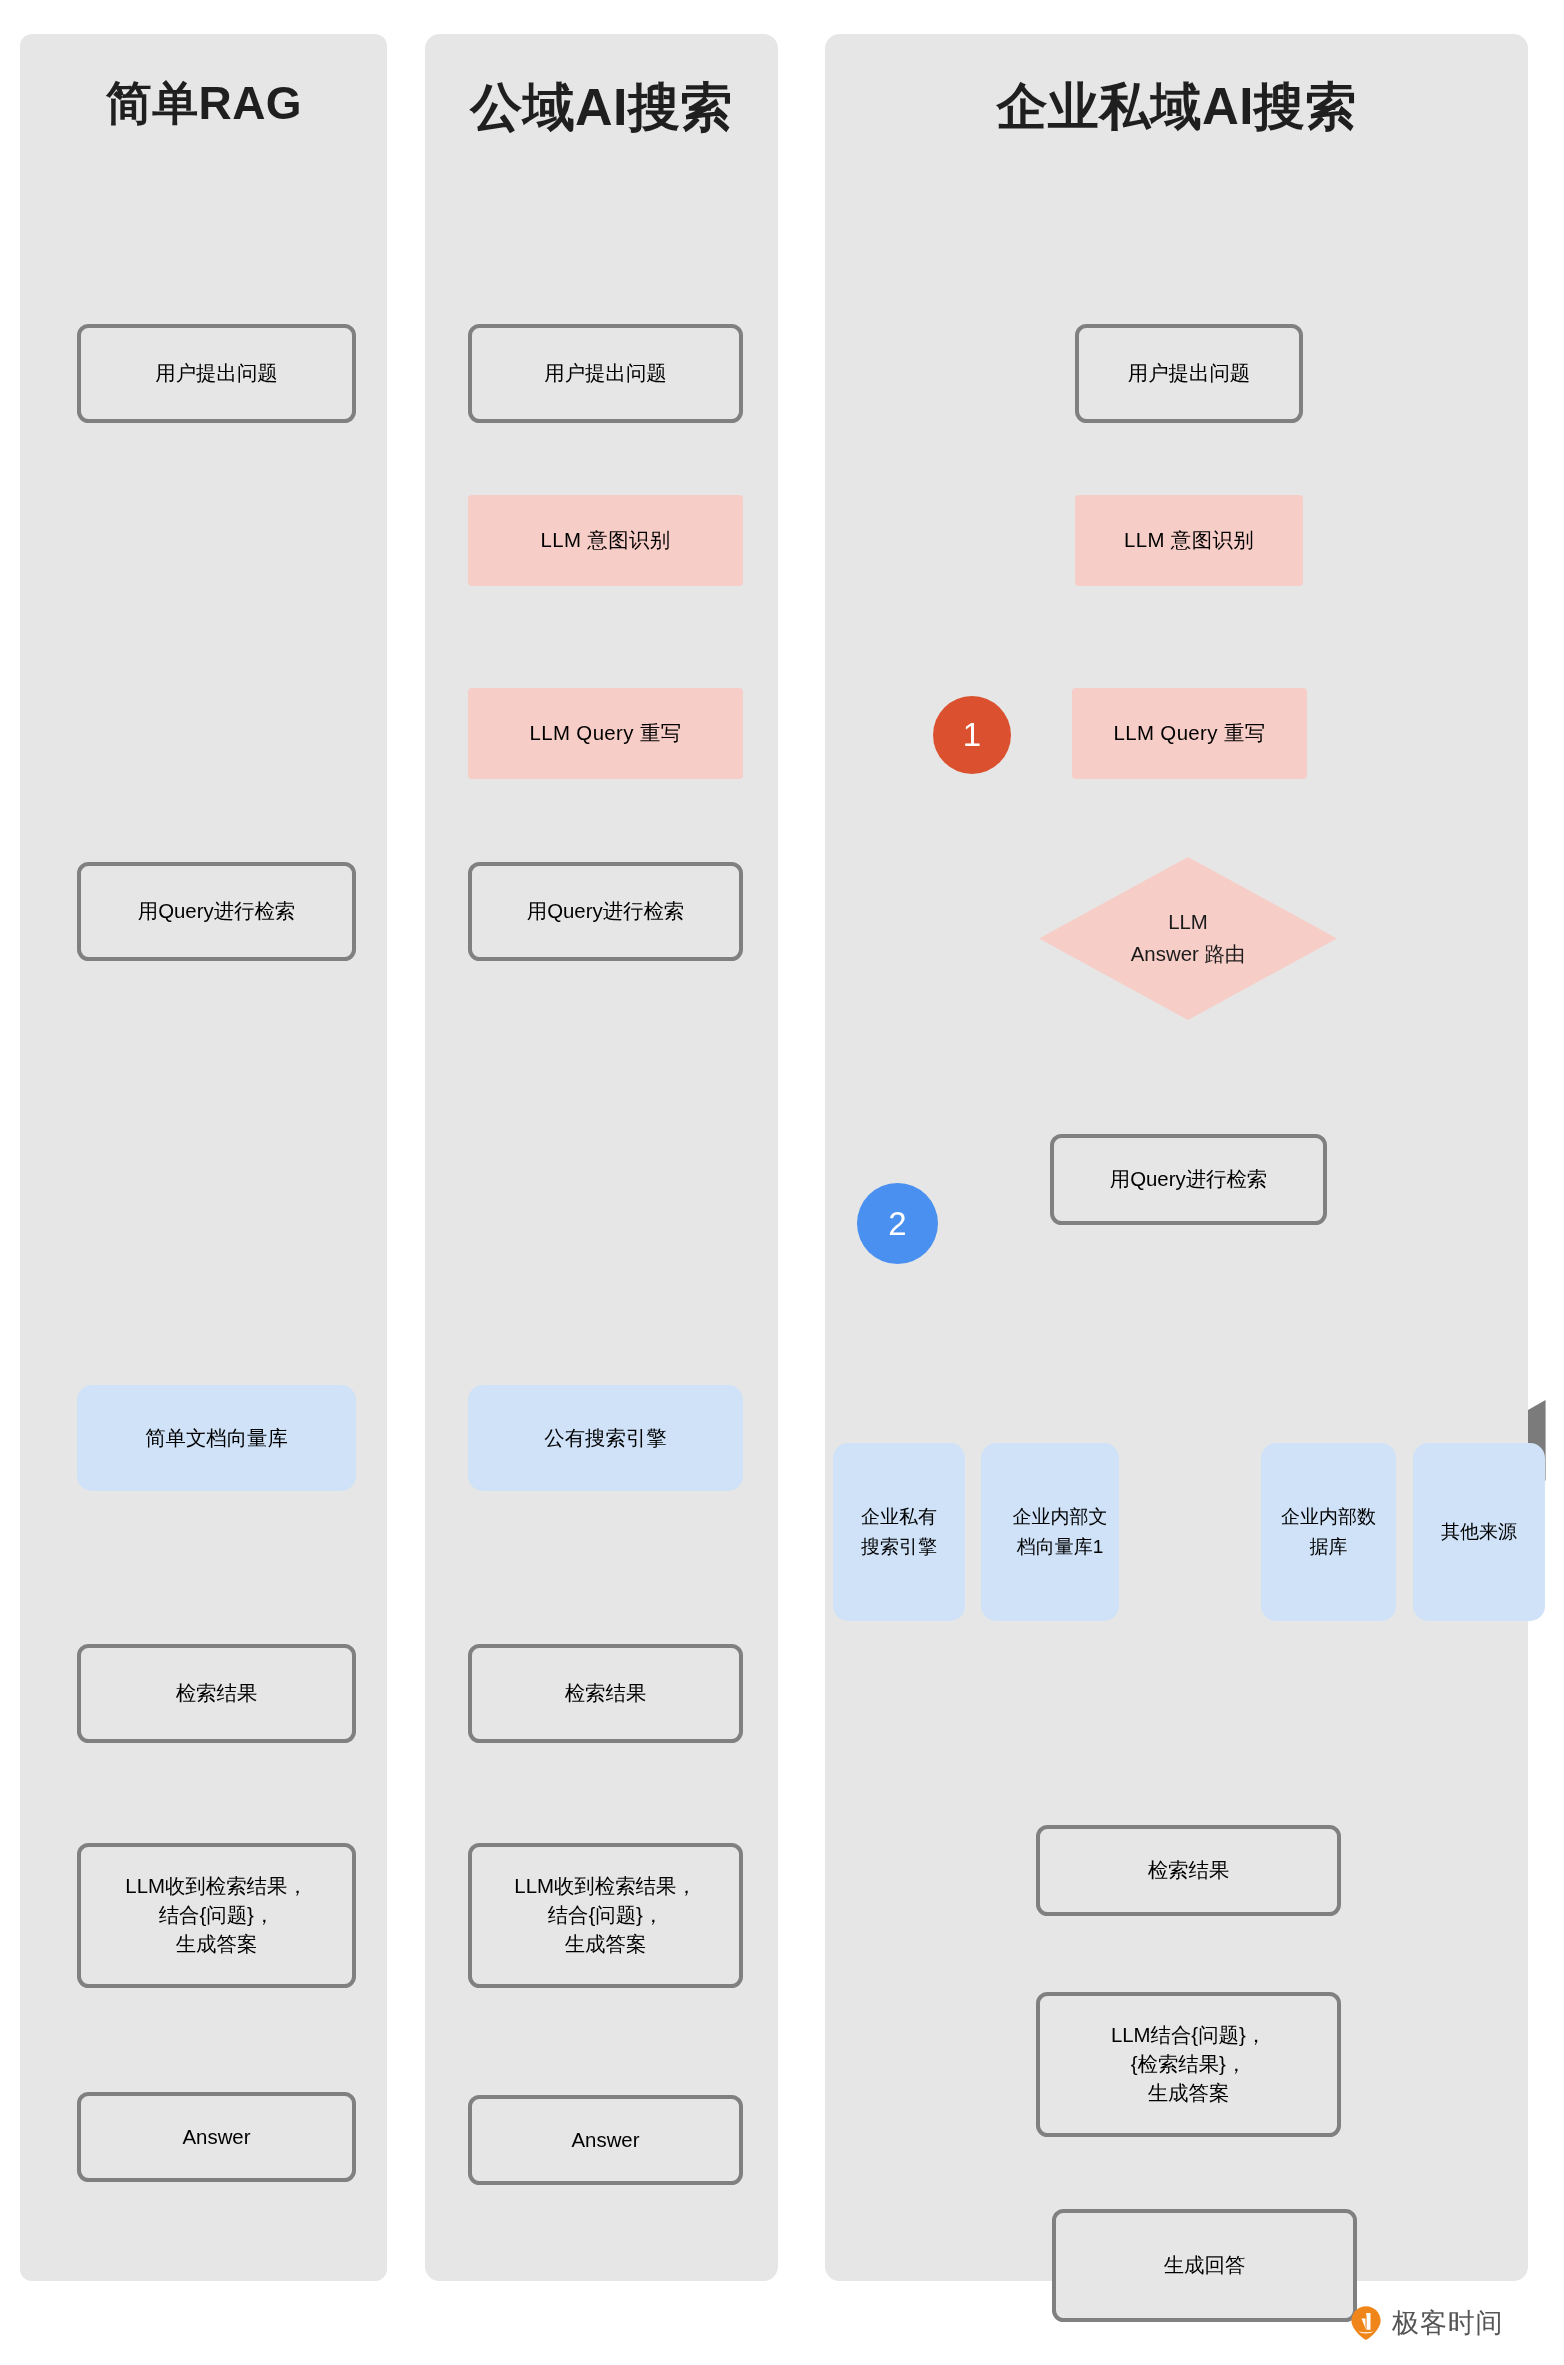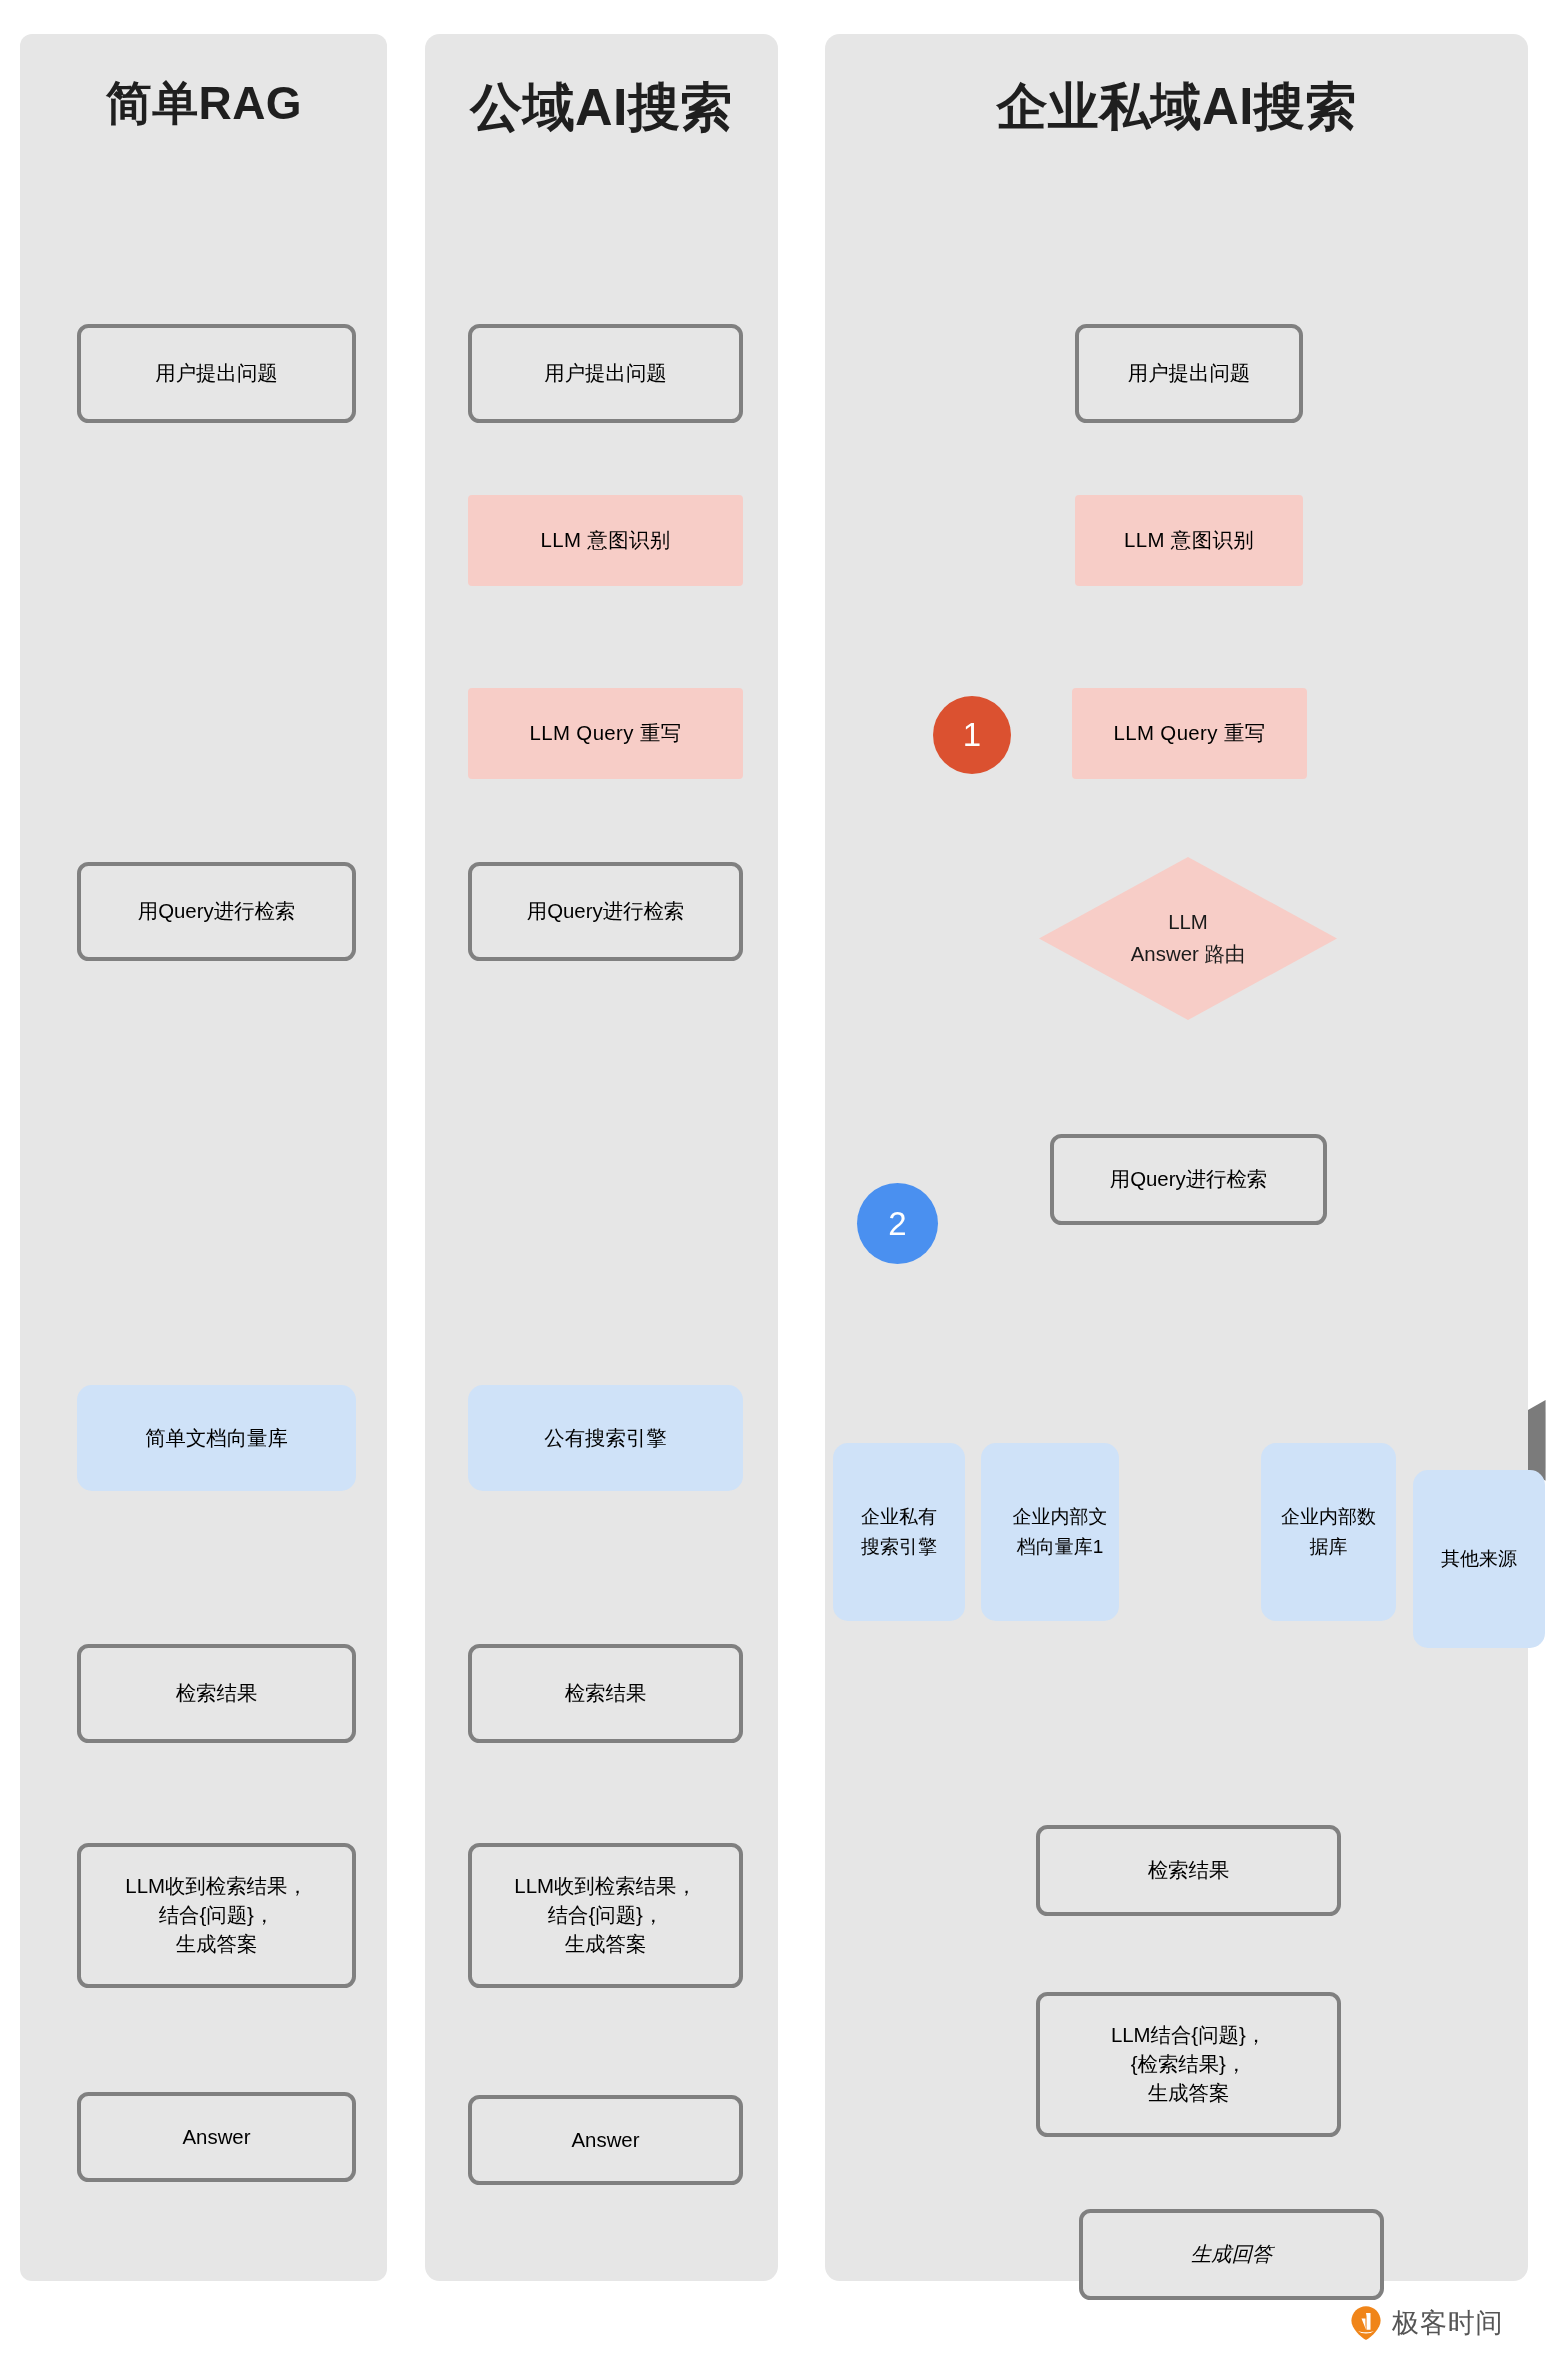--- a/index.html
+++ b/index.html
@@ -239,29 +239,29 @@
 
   <div class="node blue small" style="left:833px; top:1443px; width:132px; height:178px;">企业私有
 搜索引擎</div>
 
   <div class="node blue small" style="left:981px; top:1443px; width:138px; height:178px;padding-left:20px;">企业内部文
 档向量库1</div>
 
   <div class="node blue small" style="left:1261px; top:1443px; width:135px; height:178px;">企业内部数
 据库</div>
 
-  <div class="node blue small" style="left:1413px; top:1443px; width:132px; height:178px;margin-top:27px;">其他来源</div>
+  <div class="node blue small" style="left:1413px; top:1443px; width:132px; height:178px;">其他来源</div>
 
   <div class="node box" style="left:1036px; top:1825px; width:305px; height:91px;">检索结果</div>
 
   <div class="node box" style="left:1036px; top:1992px; width:305px; height:145px;">LLM结合{问题}，
 {检索结果}，
 生成答案</div>
 
-  <div class="node box" style="left:1079px; top:2209px; width:305px; height:91px;font-style:italic;">生成回答</div>
+  <div class="node box" style="left:1052px; top:2209px; width:305px; height:113px;">生成回答</div>
 
   <div class="badge" id="badge-1">1</div>
   <div class="badge" id="badge-2">2</div>
 
   <div id="watermark">
     <svg class="mark" viewBox="0 0 64 64" xmlns="http://www.w3.org/2000/svg">
       <path d="M32 2C17.6 2 6 13.6 6 28c0 13.4 16.4 28.6 24.4 33.5 1 .6 2.2.6 3.2 0C41.6 56.6 58 41.4 58 28 58 13.6 46.4 2 32 2z" fill="#f08519"></path>
       <path d="M32 44 L24 24 L31 24 L31 36 Z" fill="#ffffff"></path>
       <path d="M32 14 L40 14 L40 44 L33 44 L33 20 Z" fill="#ffffff"></path>
       <path d="M18 46 C24 52 40 52 46 46 C40 49 24 49 18 46 Z" fill="#ffffff"></path>

